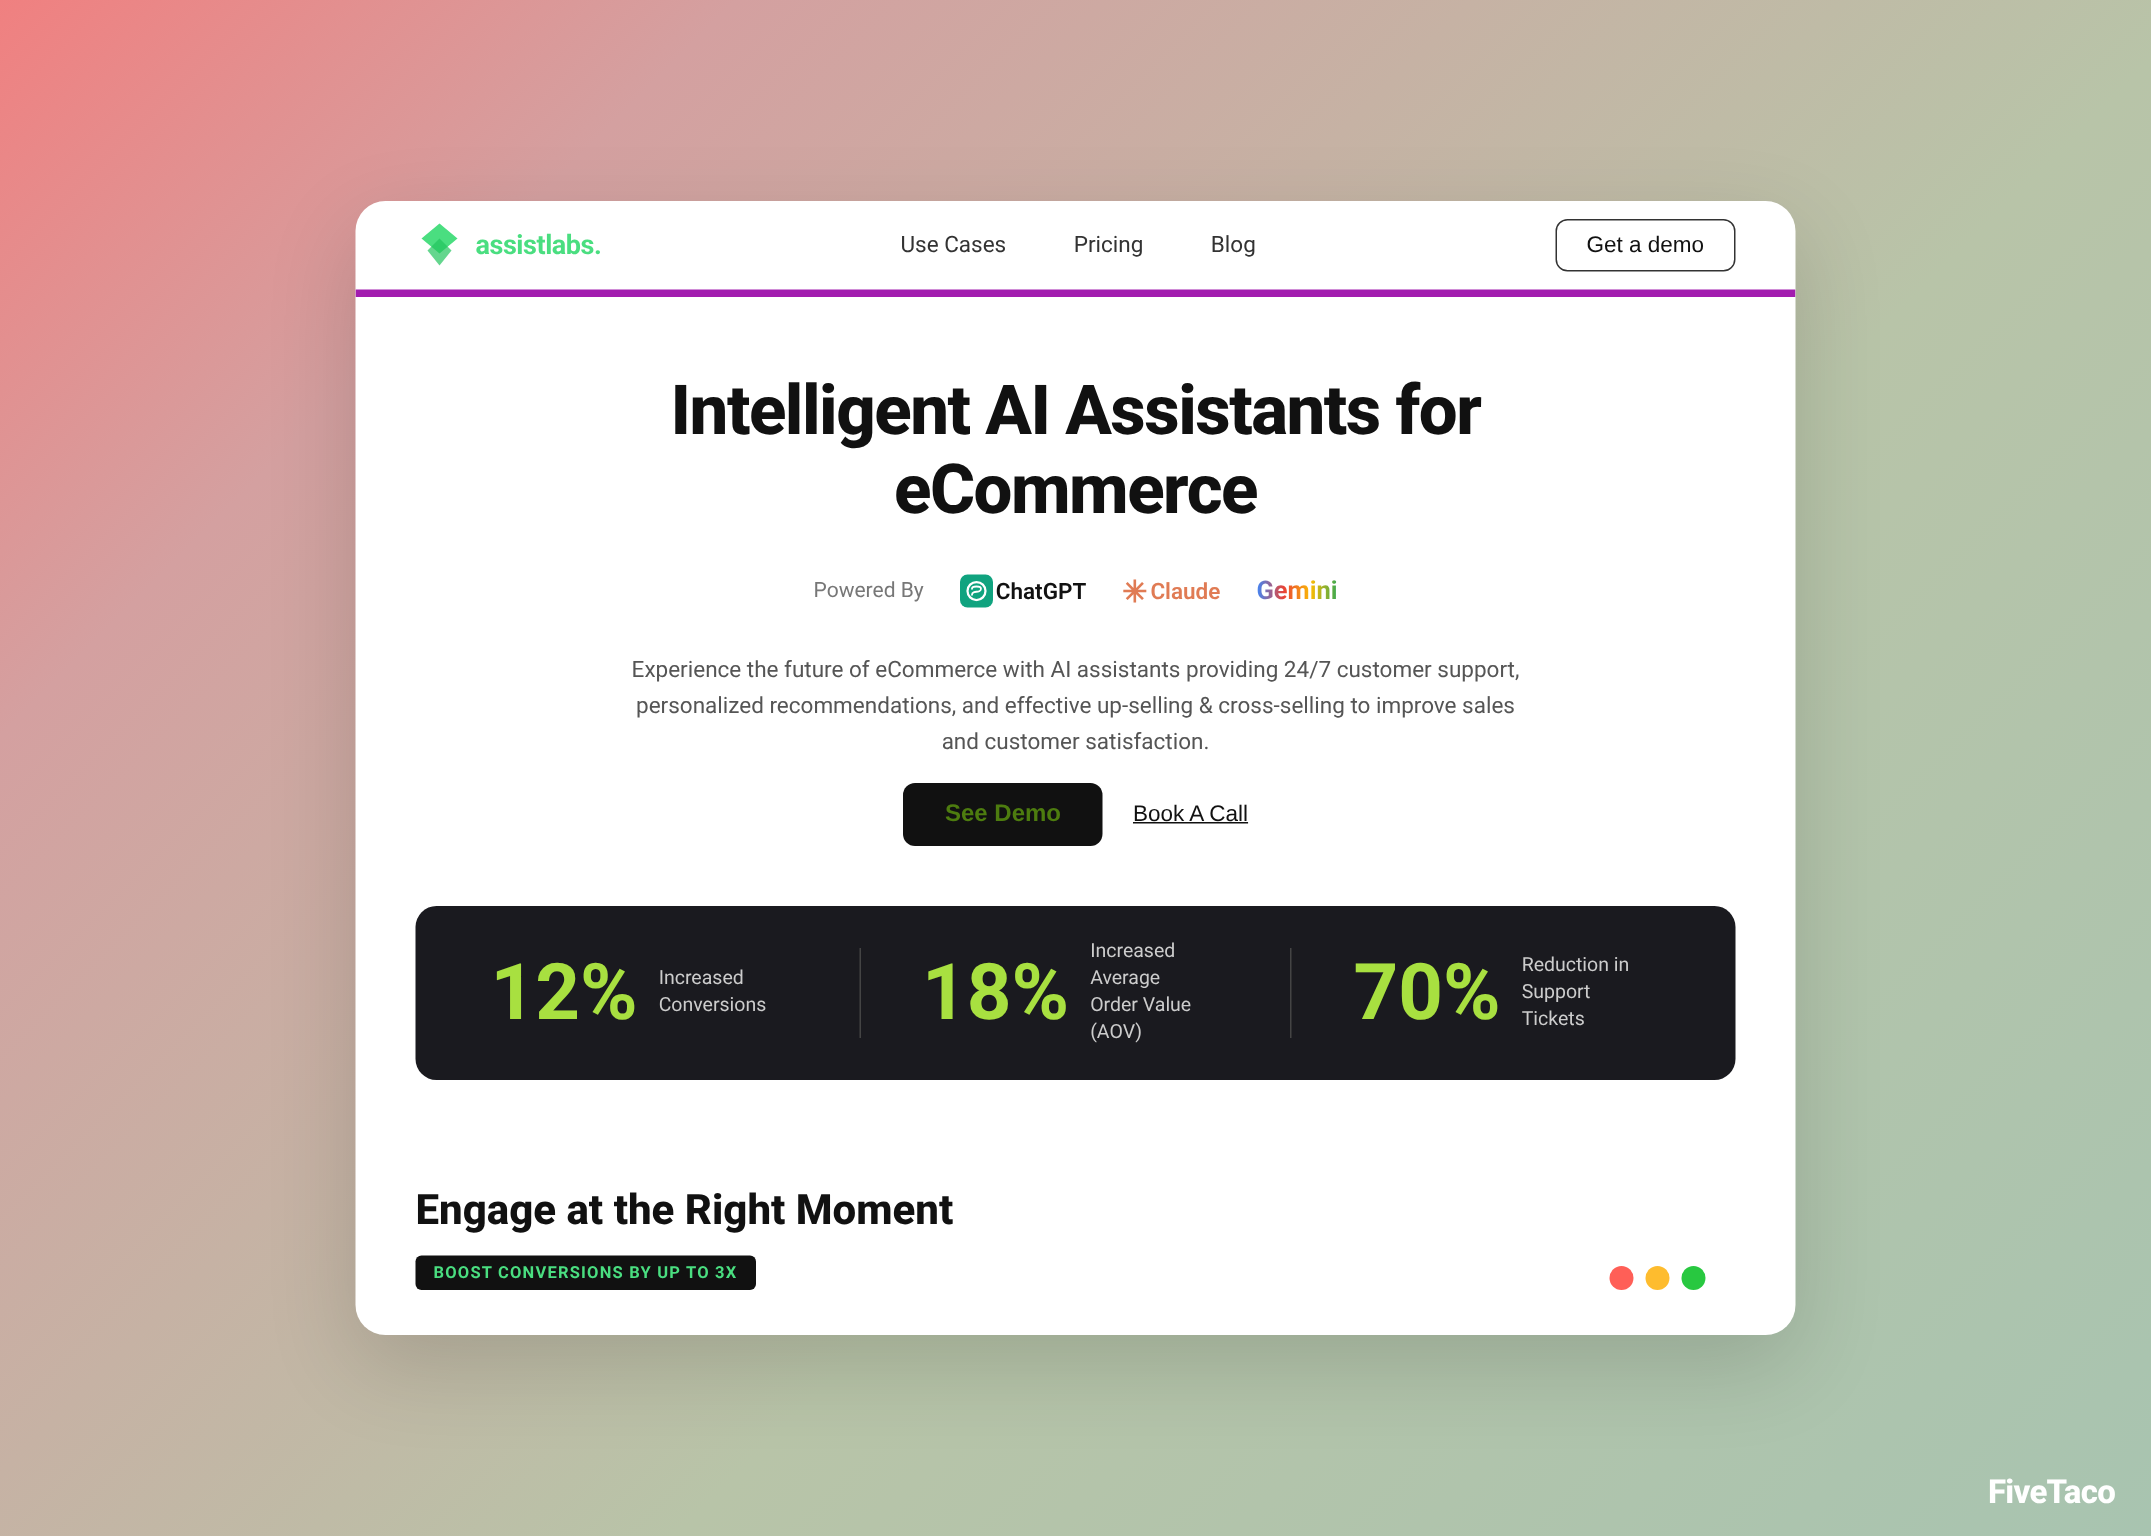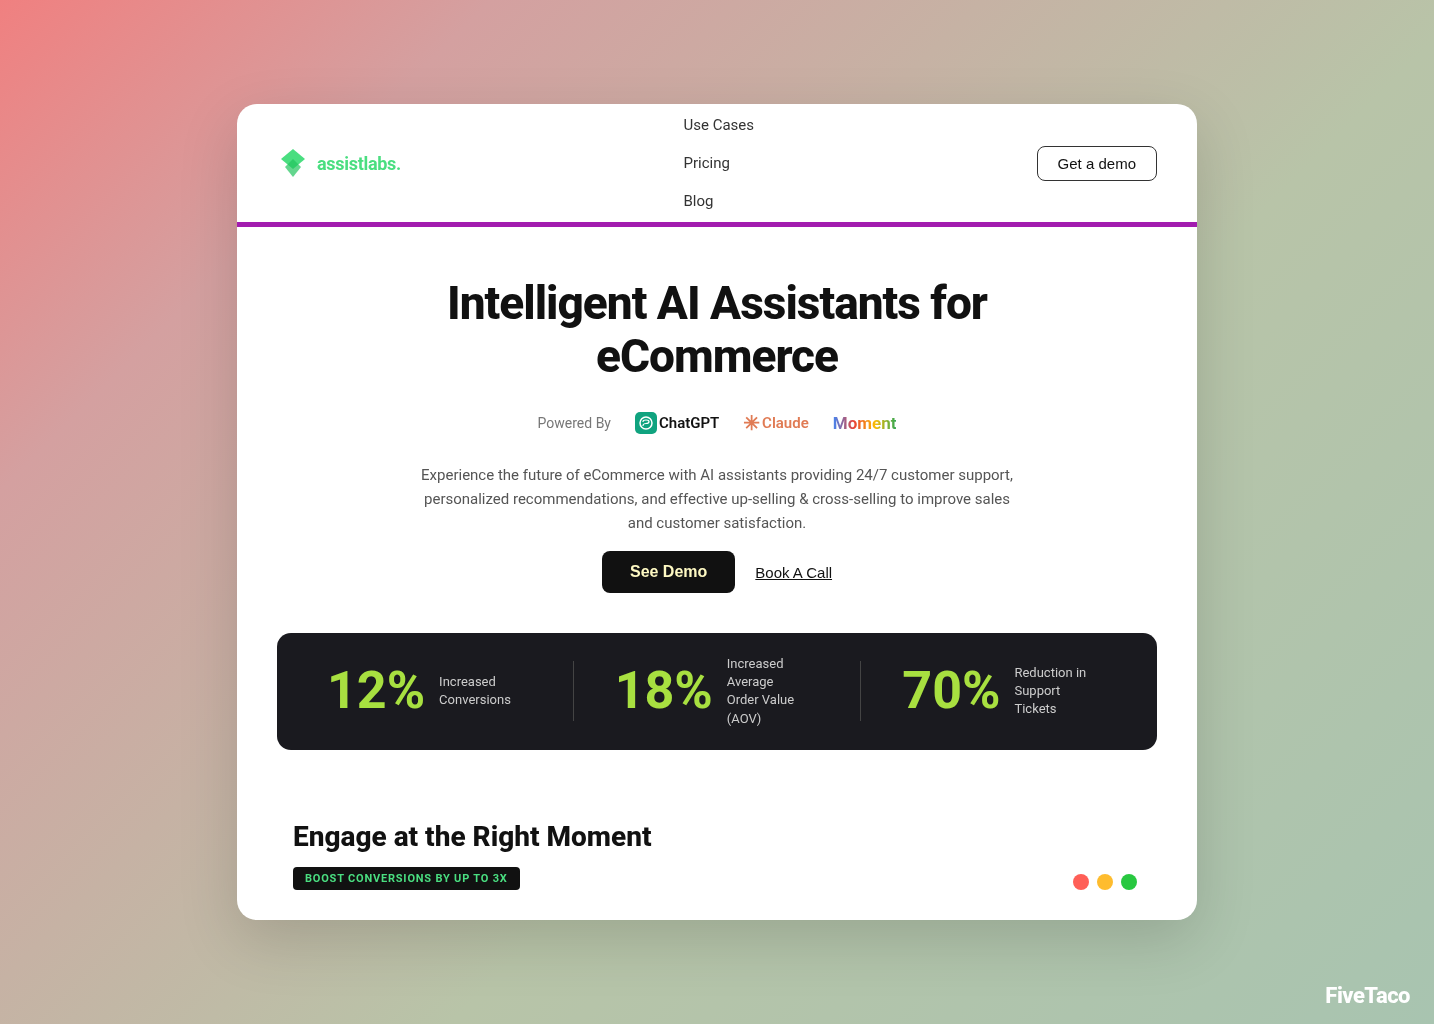--- a/index.html
+++ b/index.html
@@ -51,22 +51,21 @@
       letter-spacing: -0.3px;
     }
 
     .logo-text span {
       color: #4ade80;
     }
 
     .nav-links {
       display: flex;
       align-items: flex-start;
-      gap: 20px;
-      flex-direction: column;
+      gap: 45px;
     }
 
     .nav-link {
       font-size: 15px;
       color: #333;
       text-decoration: none;
       cursor: pointer;
     }
 
     .nav-demo-btn {
@@ -141,21 +140,21 @@
 
     .hero-buttons {
       display: flex;
       align-items: center;
       justify-content: center;
       gap: 20px;
     }
 
     .see-demo-btn {
       background: #111;
-      color: #fef9c3;
+      color: #4d7c0f;
       border: none;
       border-radius: 8px;
       padding: 12px 28px;
       font-size: 16px;
       font-weight: 600;
       cursor: pointer;
     }
 
     .book-call-link {
       font-size: 15px;
@@ -200,21 +199,21 @@
 
     .stat-label {
       font-size: 13px;
       color: #ccc;
       line-height: 1.4;
       max-width: 80px;
     }
 
     
     .bottom-section {
-      padding: 30px 56px;
+      padding: 30px 40px;
     }
 
     .section-title {
       font-size: 28px;
       font-weight: 800;
       color: #111;
       margin-bottom: 14px;
     }
 
     .boost-badge {
@@ -318,21 +317,21 @@
         </div>
         <span class="chatgpt-label">ChatGPT</span>
       </div>
 
       <div class="ai-badge">
         <span class="claude-star">✳</span>
         <span class="claude-label">Claude</span>
       </div>
 
       <div class="ai-badge">
-        <span class="gemini-text">Moment</span>
+        <span class="gemini-text">Gemini</span>
       </div>
     </div>
 
     <p class="hero-desc">Experience the future of eCommerce with AI assistants providing 24/7 customer support, personalized recommendations, and effective up-selling &amp; cross-selling to improve sales and customer satisfaction.</p>
 
     <div class="hero-buttons">
       <button class="see-demo-btn">See Demo</button>
       <button class="book-call-link">Book A Call</button>
     </div>
   </section>

